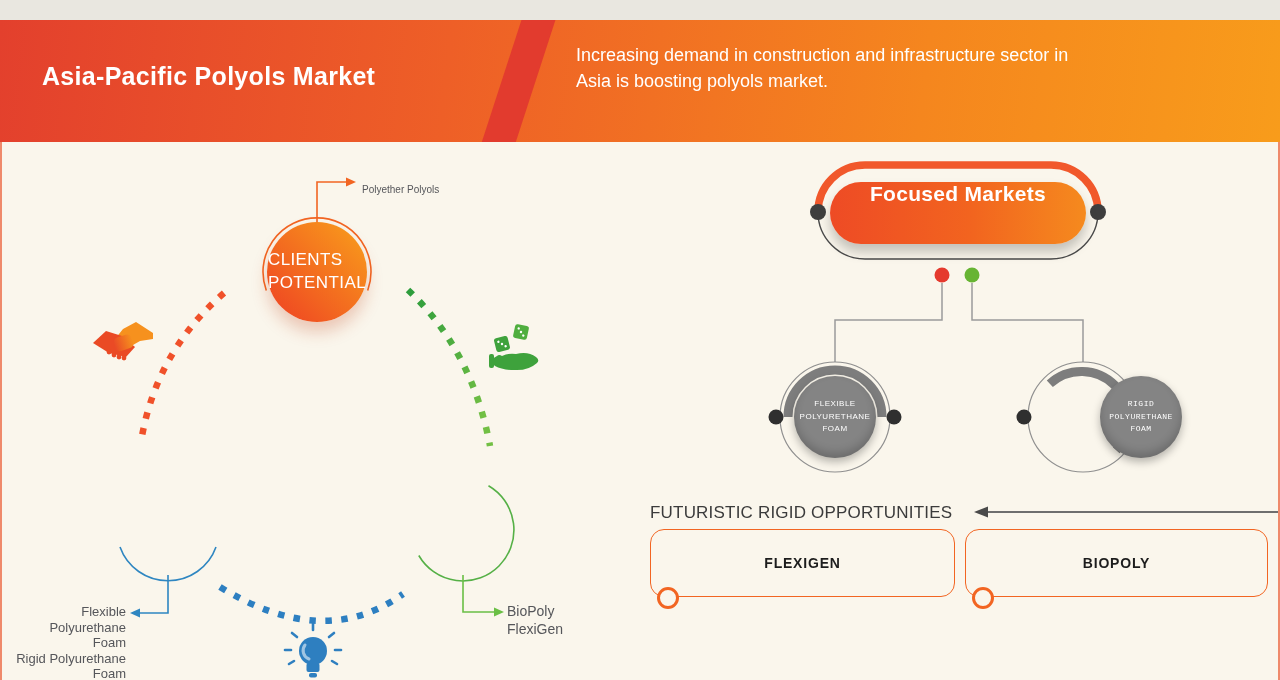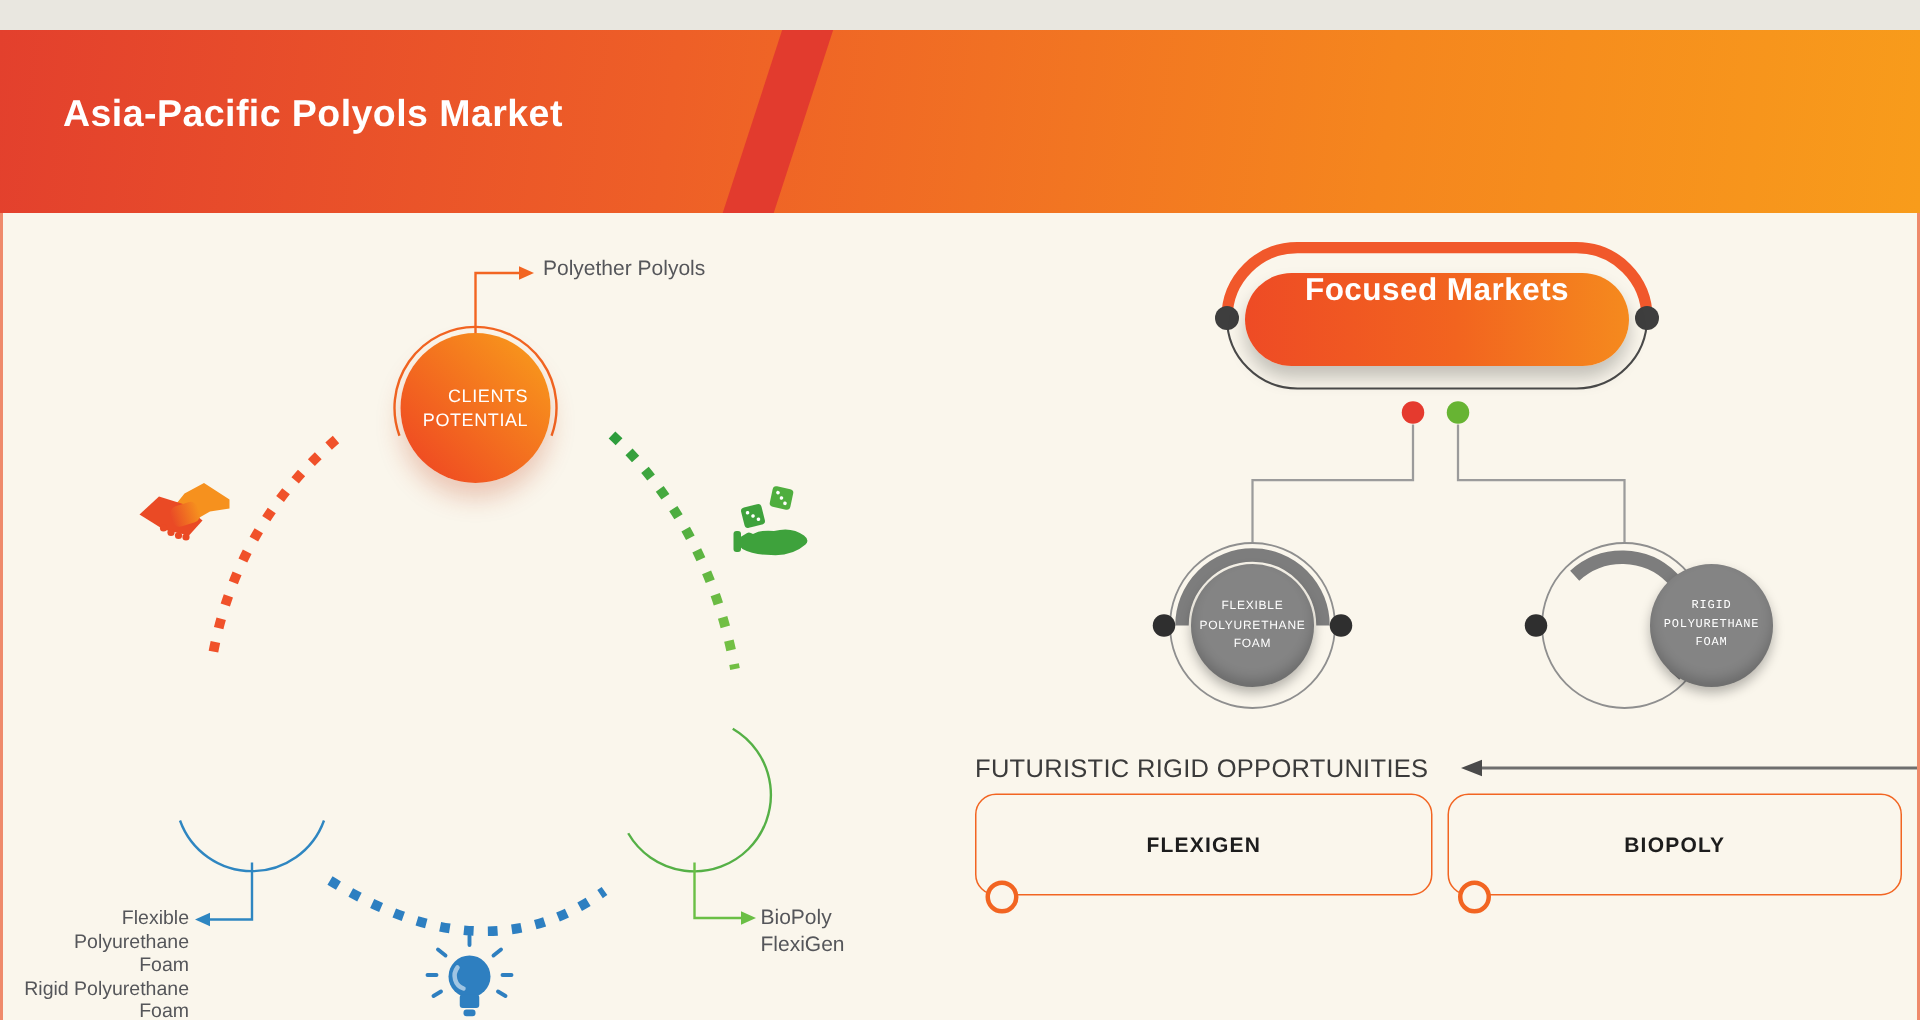--- a/index.html
+++ b/index.html
@@ -15,34 +15,34 @@
   .hdr-sub{position:absolute;left:576px;top:22px;width:660px;margin:0;color:#fff;font-size:18px;
            line-height:26px;white-space:pre-line;}
   
   .frame{position:absolute;left:0;right:0;top:122px;bottom:3px;border:2px solid #ef8a6b;border-top:none;
          pointer-events:none;}
   .frame-bottom{position:absolute;left:0;right:0;bottom:0;height:3px;background:#f1efe8;}
   
   svg.deco{position:absolute;left:0;top:0;width:1280px;height:680px;}
   
   .node{position:absolute;border-radius:50%;display:flex;align-items:center;justify-content:center;
-        text-align:right;color:#fff;font-size:12px;line-height:1.35;letter-spacing:.4px;
+        text-align:left;color:#fff;font-size:17px;line-height:1.35;letter-spacing:.4px;
         white-space:pre-line;box-sizing:border-box;}
   .node-cp{left:267px;top:202px;width:100px;height:100px;
            background:linear-gradient(225deg,#f9a01b 0%,#ee4023 100%);
            box-shadow:0 10px 16px rgba(190,60,20,.25);}
   .node-cf{left:121px;top:463px;width:94px;height:94px;
            background:linear-gradient(205deg,#57a7d9 0%,#1e6cb0 100%);
            box-shadow:0 10px 16px rgba(20,70,120,.25);}
   .node-hb{left:416px;top:463px;width:94px;height:94px;
            background:linear-gradient(225deg,#a6ce39 0%,#2f9e41 100%);
            box-shadow:0 10px 16px rgba(40,120,40,.25);}
   
   .callout{position:absolute;color:#55565a;white-space:pre-line;}
-  .co-pp{left:362px;top:150px;font-size:14px;}
+  .co-pp{left:362px;top:164px;font-size:10px;}
   .co-cf{left:6px;top:584px;width:120px;text-align:right;font-size:13px;line-height:15.5px;}
   .co-hb{left:507px;top:582px;font-size:14px;line-height:18px;}
   
   .pill{position:absolute;left:830px;top:162px;width:256px;height:62px;border-radius:31px;
         background:linear-gradient(90deg,#ee4b25 0%,#f2641f 55%,#f58a1e 100%);
         display:flex;align-items:flex-start;justify-content:center;color:#fff;font-size:21px;
         font-weight:bold;letter-spacing:.3px;box-shadow:0 8px 12px rgba(0,0,0,.22);}
   .foam-node{position:absolute;width:82px;height:82px;border-radius:50%;background:#848484;color:#fff;
              display:flex;align-items:center;justify-content:center;text-align:center;font-size:8px;
              line-height:1.55;letter-spacing:.5px;white-space:pre-line;
@@ -173,20 +173,22 @@
 
     <g>
       <line x1="986" y1="492" x2="1278" y2="492" stroke="#6e6e6e" stroke-width="2"></line>
       <polygon points="974,492 988,486.5 988,497.5" fill="#4a4a4a"></polygon>
     </g>
   </svg>
 
   <div class="hdr">
     <div class="hdr-stripe"></div>
     <h1 class="hdr-title">Asia-Pacific Polyols Market</h1>
+    <p class="hdr-sub">Increasing demand in construction and infrastructure sector in
+Asia is boosting polyols market.</p>
   </div>
 
   <div class="node node-cp">
     <span>CLIENTS
 POTENTIAL</span>
   </div>
 
   <div class="callout co-pp">Polyether Polyols</div>
   <div class="callout co-cf">Flexible
 Polyurethane

